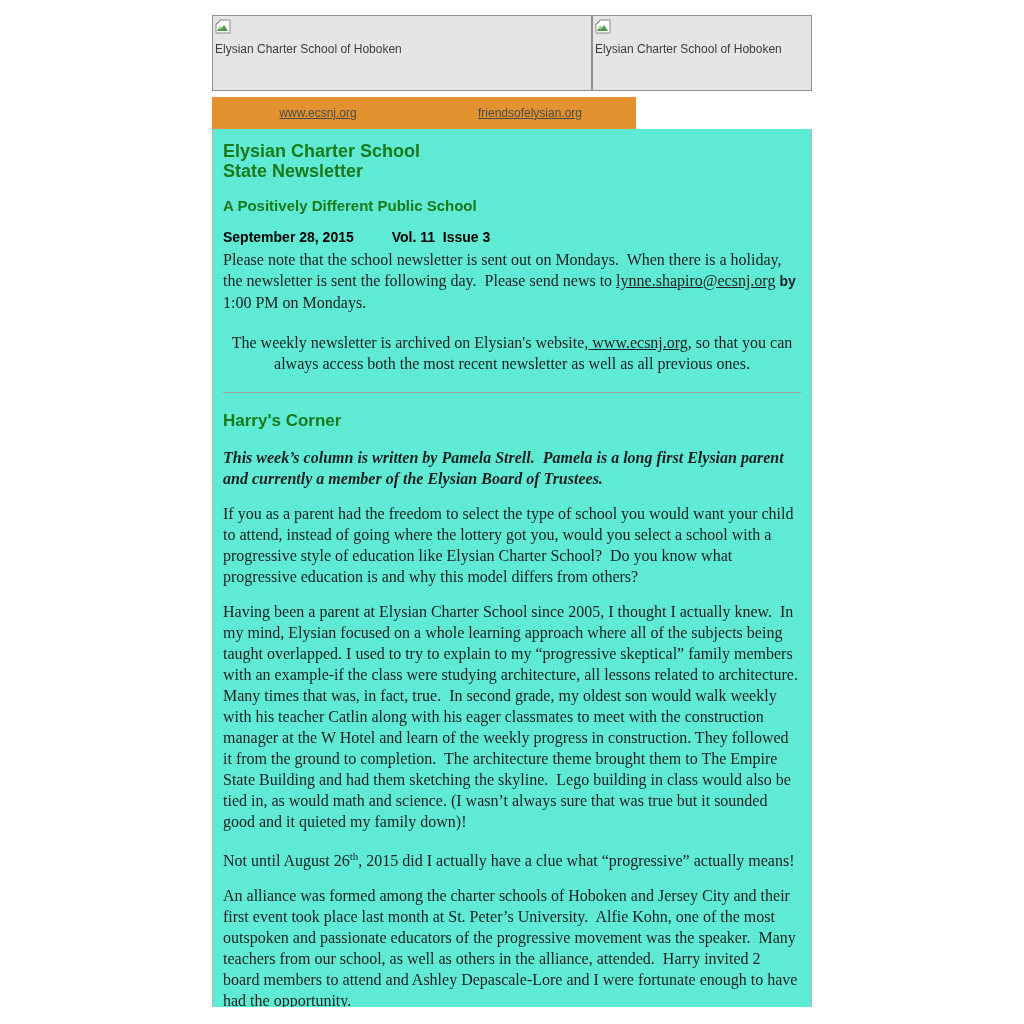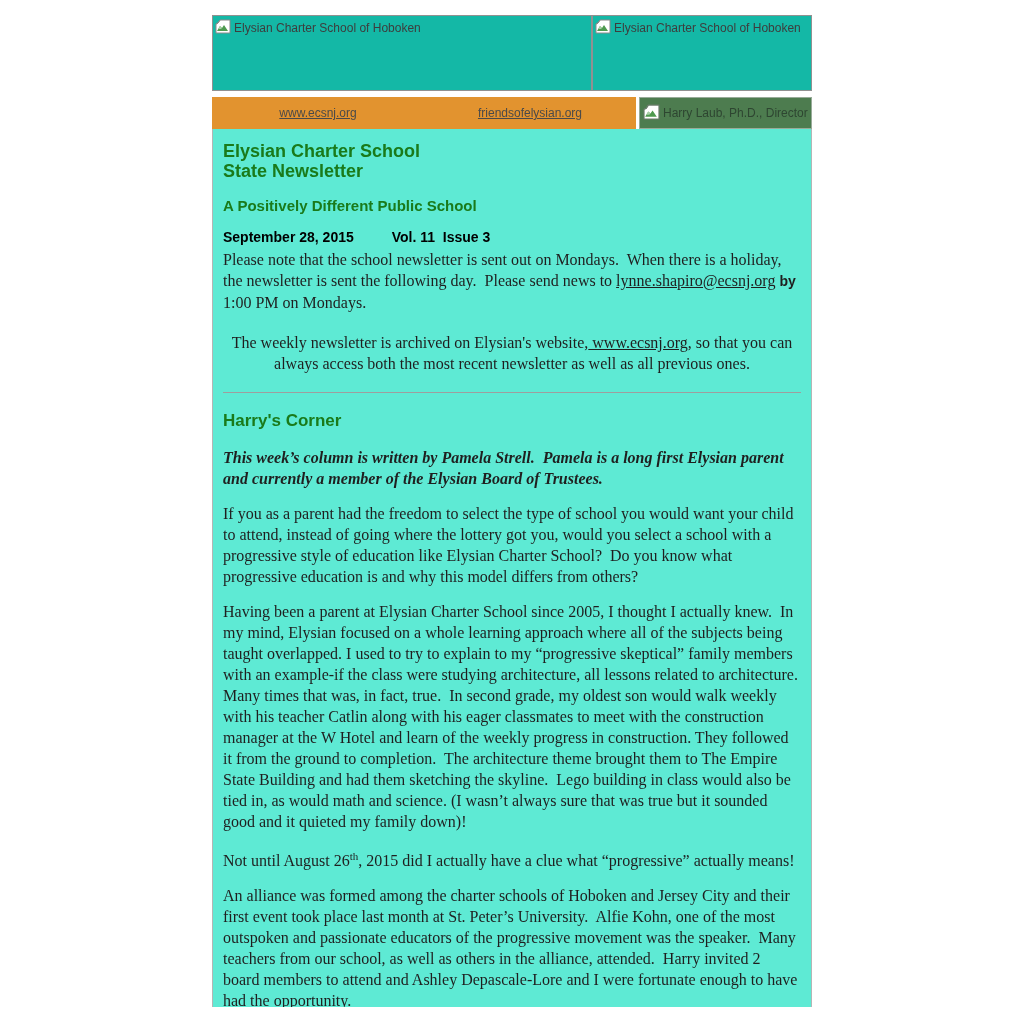--- a/index.html
+++ b/index.html
@@ -8,30 +8,31 @@
     background: #ffffff;
     overflow: hidden;
     font-family: "Liberation Sans", sans-serif;
   }
   .newsletter { width: 600px; margin: 15px auto 0 auto; }
 
   
   .img-row { display: flex; }
   .img-box {
     box-sizing: border-box;
-    background: #14b8a6;
+    background: #e5e5e5;
     border: 1px solid #919191;
     height: 76px;
     padding: 3px 2px;
     display: flex;
     align-items: flex-start;
     gap: 3px;
     font-size: 12px;
     color: #3d3d3d;
     overflow: hidden;
+    flex-direction: column;
   }
   .img-box.left  { width: 380px; }
   .img-box.right { flex: 1; }
   .alt-text { padding-top: 2px; white-space: nowrap; }
 
   
   .links-row { display: flex; margin-top: 6px; height: 32px; }
   .orange-bar { width: 424px; background: #e2932f; display: flex; }
   .orange-cell { flex: 1; display: flex; align-items: center; justify-content: center; }
   .orange-bar a { color: #4a4a4a; font-size: 12px; text-decoration: underline; cursor: pointer; }
@@ -146,31 +147,20 @@
   <div class="links-row">
     <div class="orange-bar">
       <div class="orange-cell">
         <a>www.ecsnj.org</a>
       </div>
       <div class="orange-cell">
         <a>friendsofelysian.org</a>
       </div>
     </div>
     <div class="bar-gap"></div>
-    <div class="green-box">
-      <span>
-        <svg width="17" height="16" viewBox="0 0 16 15">
-          <path d="M5 1 L15 1 L15 14 L1 14 L1 5 L3 4 Z" fill="#ffffff" stroke="#6c7d6d" stroke-width="1"></path>
-          <path d="M2 12 L5 7 L7 9 L9 6 L13 12 Z" fill="#4f9a4f"></path>
-          <path d="M5 7 L7 9 L6 10 L3 10 Z" fill="#a8cfa8"></path>
-          <path d="M5 1 L3 4 L1 5" fill="none" stroke="#6c7d6d" stroke-width="1"></path>
-        </svg>
-      </span>
-      <span class="alt-text">Harry Laub, Ph.D., Director</span>
-    </div>
   </div>
 
   <div class="body-area">
 
     <div class="masthead-title">
       <div>Elysian Charter School</div>
       <div>State Newsletter</div>
     </div>
 
     <div class="tagline">A Positively Different Public School</div>

